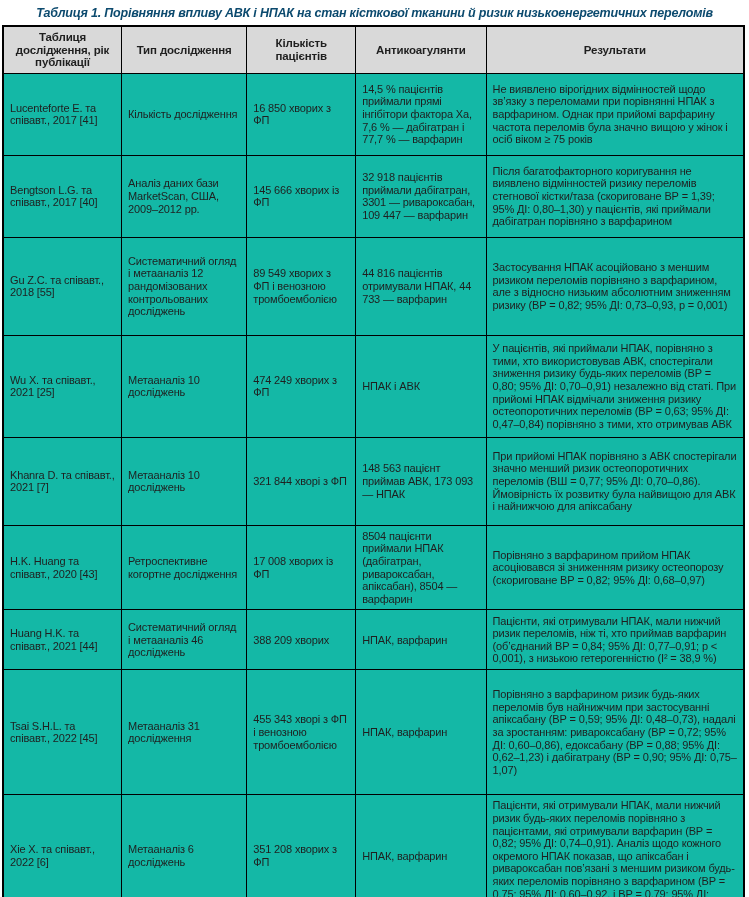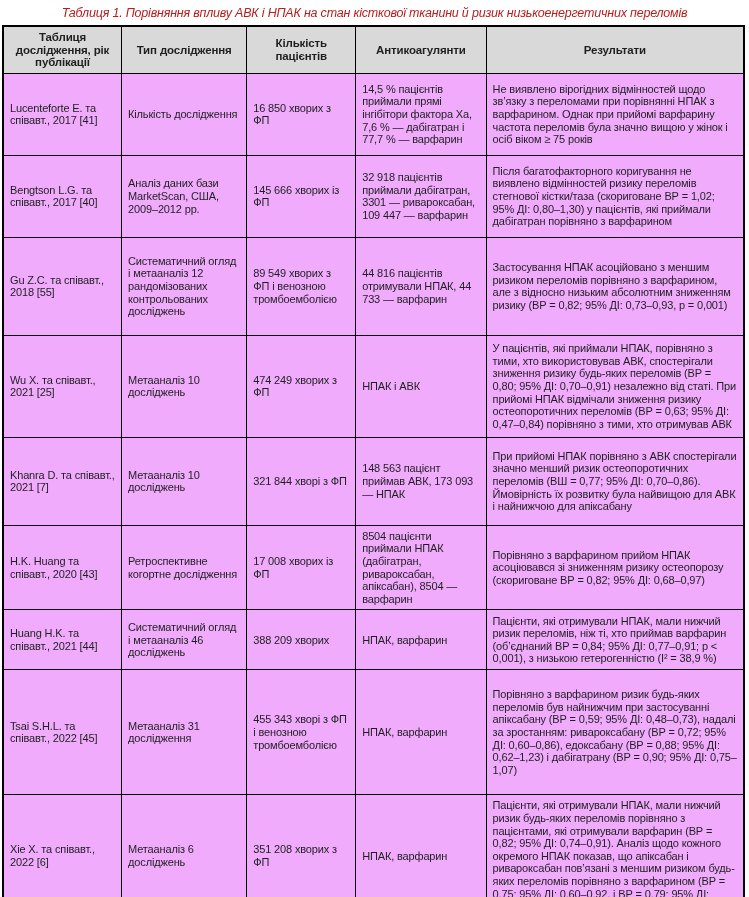--- a/index.html
+++ b/index.html
@@ -9,26 +9,26 @@
     font-family: "Liberation Sans", "DejaVu Sans", sans-serif;
     color: #1f1f1f;
   }
   .page {
     width: 749px;
     box-sizing: border-box;
     padding: 4px 2px 2px 2px;
   }
   .table-title {
     text-align: center;
-    font-weight: normal;
+    font-weight: bold;
     font-style: italic;
     font-size: 12.5px;
     letter-spacing: -0.2px;
     padding: 2px 6px 5px 6px;
-    color: #b91c1c;
+    color: #0c4a6e;
   }
   table.comparison {
     width: 743px;
     border-collapse: collapse;
     table-layout: fixed;
     border: 2px solid #000000;
   }
   table.comparison th,
   table.comparison td {
     border: 1px solid #000000;
@@ -41,21 +41,21 @@
   }
   table.comparison th {
     background: #d9d9d9;
     font-weight: bold;
     text-align: center;
     padding: 4px 5px;
     height: 43px;
     font-size: 11.5px;
   }
   table.comparison td {
-    background: #f0abfc;
+    background: #14b8a6;
     text-align: left;
     padding: 4px 6px;
   }
   
   tbody tr:nth-child(1) { height: 82px; }
   tbody tr:nth-child(2) { height: 82px; }
   tbody tr:nth-child(3) { height: 98px; }
   tbody tr:nth-child(4) { height: 102px; }
   tbody tr:nth-child(5) { height: 88px; }
   tbody tr:nth-child(6) { height: 78px; }
@@ -97,21 +97,21 @@
         <td>Кількість дослідження</td>
         <td>16 850 хворих з ФП</td>
         <td>14,5 % пацієнтів приймали прямі інгібітори фактора Ха, 7,6 % — дабігатран і 77,7 % — варфарин</td>
         <td>Не виявлено вірогідних відмінностей щодо зв’язку з переломами при порівнянні НПАК з варфарином. Однак при прийомі варфарину частота переломів була значно вищою у жінок і осіб віком ≥ 75 років</td>
       </tr>
       <tr>
         <td>Bengtson L.G. та співавт., 2017 [40]</td>
         <td>Аналіз даних бази MarketScan, США, 2009–2012 рр.</td>
         <td>145 666 хворих із ФП</td>
         <td>32 918 пацієнтів приймали дабігатран, 3301 — ривароксабан, 109 447 — варфарин</td>
-        <td>Після багатофакторного коригування не виявлено відмінностей ризику переломів стегнової кістки/таза (скориговане ВР = 1,02; 95% ДІ: 0,80–1,30) у пацієнтів, які приймали дабігатран порівняно з варфарином</td>
+        <td>Після багатофакторного коригування не виявлено відмінностей ризику переломів стегнової кістки/таза (скориговане ВР = 1,39; 95% ДІ: 0,80–1,30) у пацієнтів, які приймали дабігатран порівняно з варфарином</td>
       </tr>
       <tr>
         <td>Gu Z.C. та співавт., 2018 [55]</td>
         <td>Систематичний огляд і метааналіз 12 рандомізованих контрольованих досліджень</td>
         <td>89 549 хворих з ФП і венозною тромбоемболією</td>
         <td>44 816 пацієнтів отримували НПАК, 44 733 — варфарин</td>
         <td>Застосування НПАК асоційовано з меншим ризиком переломів порівняно з варфарином, але з відносно низьким абсолютним зниженням ризику (ВР = 0,82; 95% ДІ: 0,73–0,93, p = 0,001)</td>
       </tr>
       <tr>
         <td>Wu X. та співавт., 2021 [25]</td>

